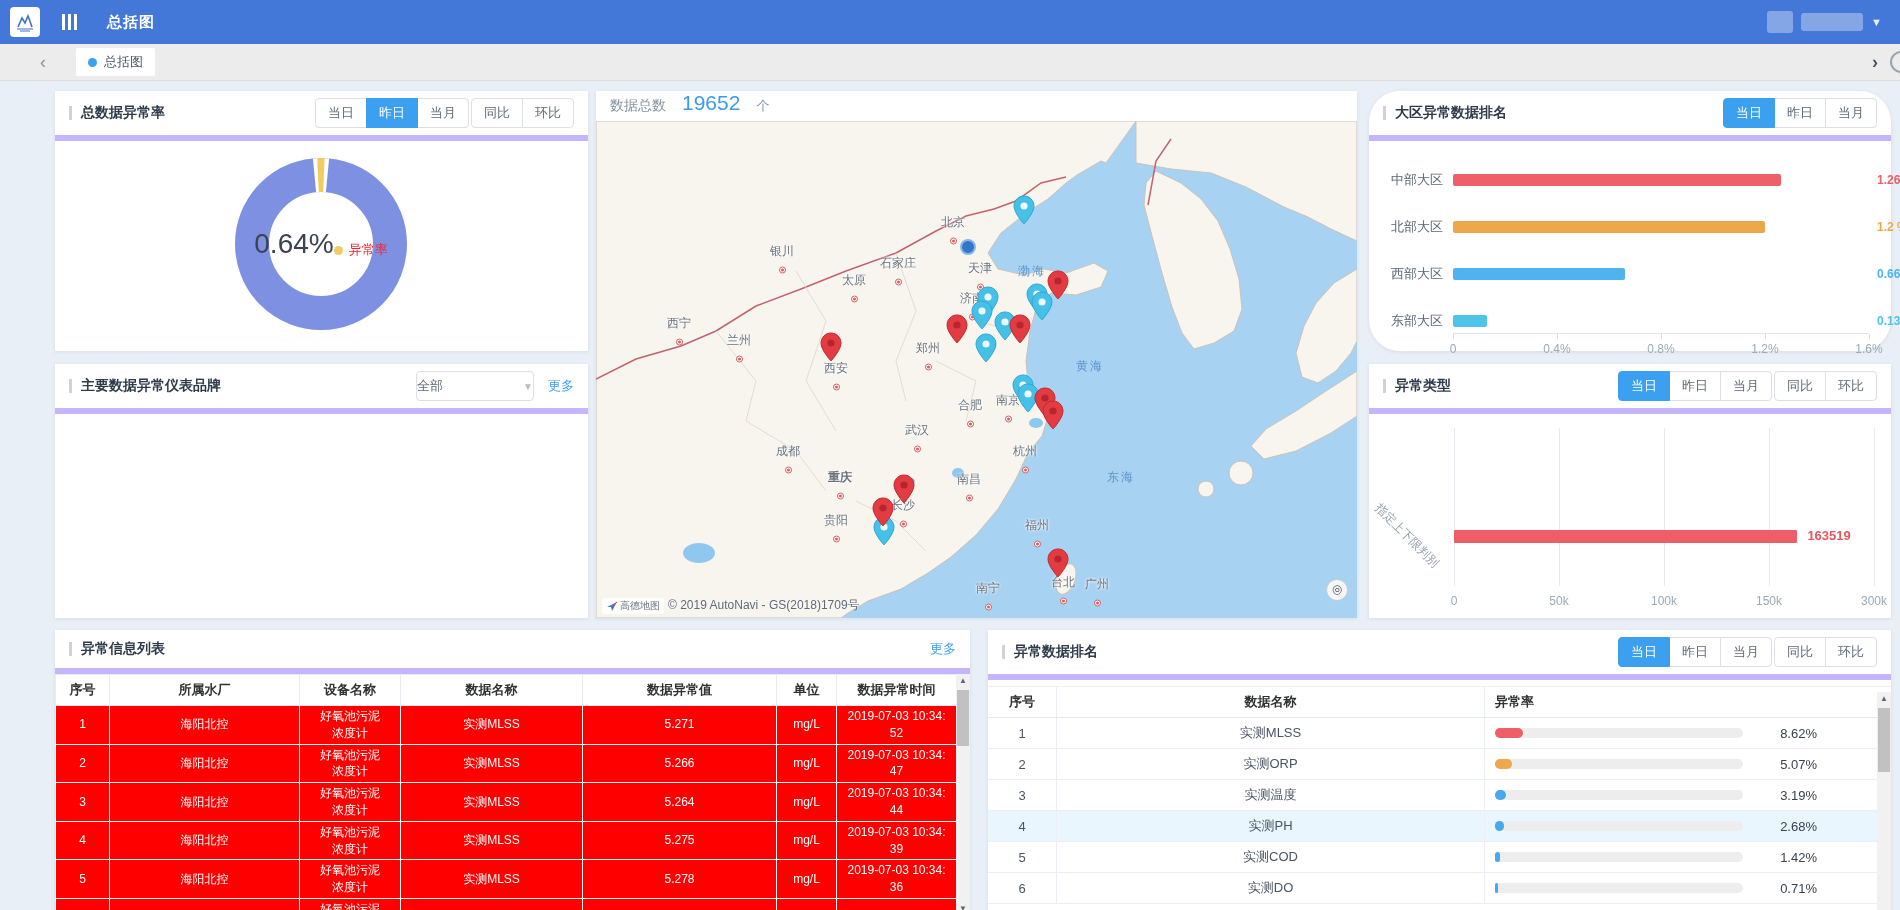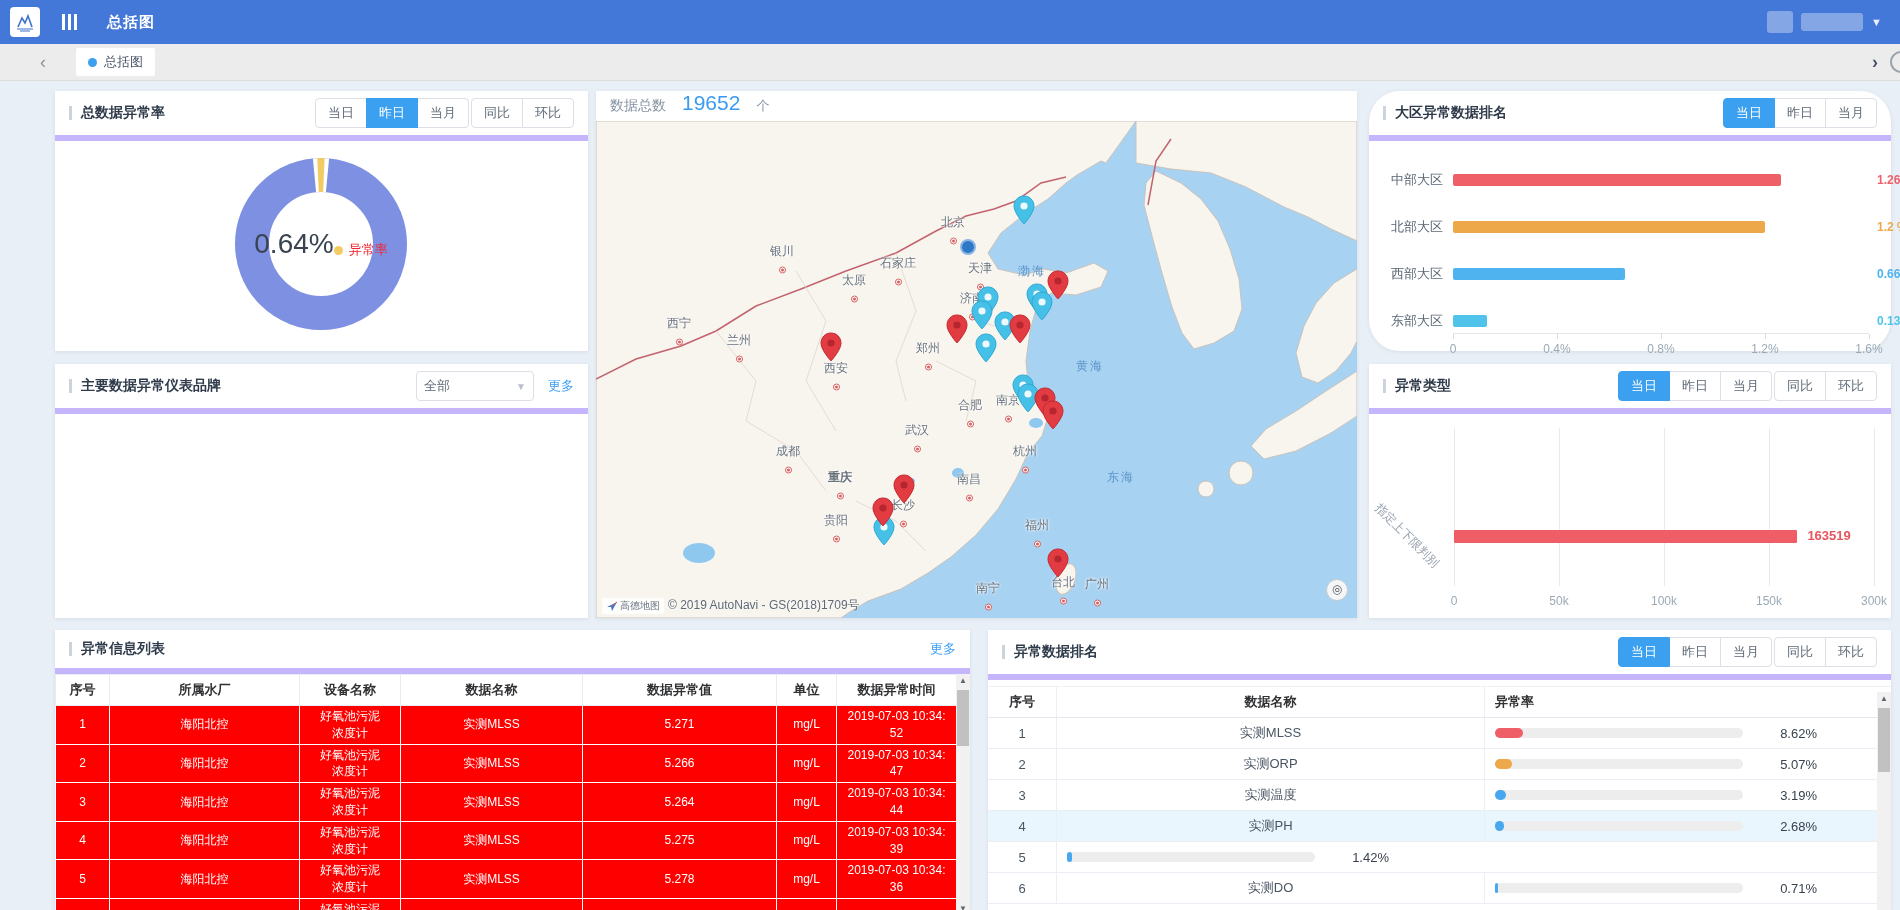--- a/index.html
+++ b/index.html
@@ -37,21 +37,21 @@
   .pbody{position:relative;}
   .tabs-wrap{margin-left:auto;display:flex;gap:2px;align-items:flex-end;}
   .tabgrp{display:flex;}
   .tab{height:30px;line-height:28px;box-sizing:border-box;padding:0 12px;border:1px solid #dcdfe6;
        background:#fff;color:#5f6b77;font-size:13px;cursor:pointer;margin-left:-1px;white-space:nowrap;}
   .tabgrp .tab:first-child{border-radius:4px 0 0 4px;margin-left:0;}
   .tabgrp .tab:last-child{border-radius:0 4px 4px 0;}
   .tab.active{background:#3aa0ef;border-color:#3aa0ef;color:#fff;position:relative;z-index:1;}
   .more-link{color:#3d9ef5;font-size:13px;margin-left:14px;cursor:pointer;white-space:nowrap;}
   .selectbox{width:118px;height:30px;box-sizing:border-box;border:1px solid #dcdfe6;border-radius:4px;
-             display:flex;align-items:center;justify-content:space-between;padding:0 7px;
+             display:flex;align-items:center;justify-content:space-between;padding:0 0;
              font-size:13px;color:#5f6b77;margin-left:auto;cursor:pointer;background:#fff;}
   .selectbox .caret{color:#b8bfc9;font-size:10px;}
   
   .donut-center{position:absolute;left:166px;top:3px;width:200px;height:200px;
                 display:flex;flex-direction:row;align-items:center;justify-content:center;pointer-events:none;}
   .donut-val{font-size:28px;color:#3a4450;}
   .donut-leg{display:flex;align-items:center;gap:6px;margin-top:12px;font-size:13px;color:#f5222d;}
   .donut-leg .ld{width:9px;height:9px;border-radius:50%;background:#f2cb62;}
   
   .pie-label{position:absolute;white-space:nowrap;font-size:12px;font-weight:bold;color:#4f6680;}
@@ -593,20 +593,21 @@
           <span class="rc-name">实测PH</span>
           <div class="rc-bar">
             <div class="rtrack">
               <div class="rfill" style="width: 8.844px; background: rgb(71, 168, 239);"></div>
             </div>
             <span class="rpct">2.68%</span>
           </div>
         </div>
         <div class="rank-row">
           <span class="rc-idx">5</span>
+          <span class="rc-name">实测COD</span>
           <div class="rc-bar">
             <div class="rtrack">
               <div class="rfill" style="width: 4.686px; background: rgb(71, 168, 239);"></div>
             </div>
             <span class="rpct">1.42%</span>
           </div>
         </div>
         <div class="rank-row">
           <span class="rc-idx">6</span>
           <span class="rc-name">实测DO</span>

